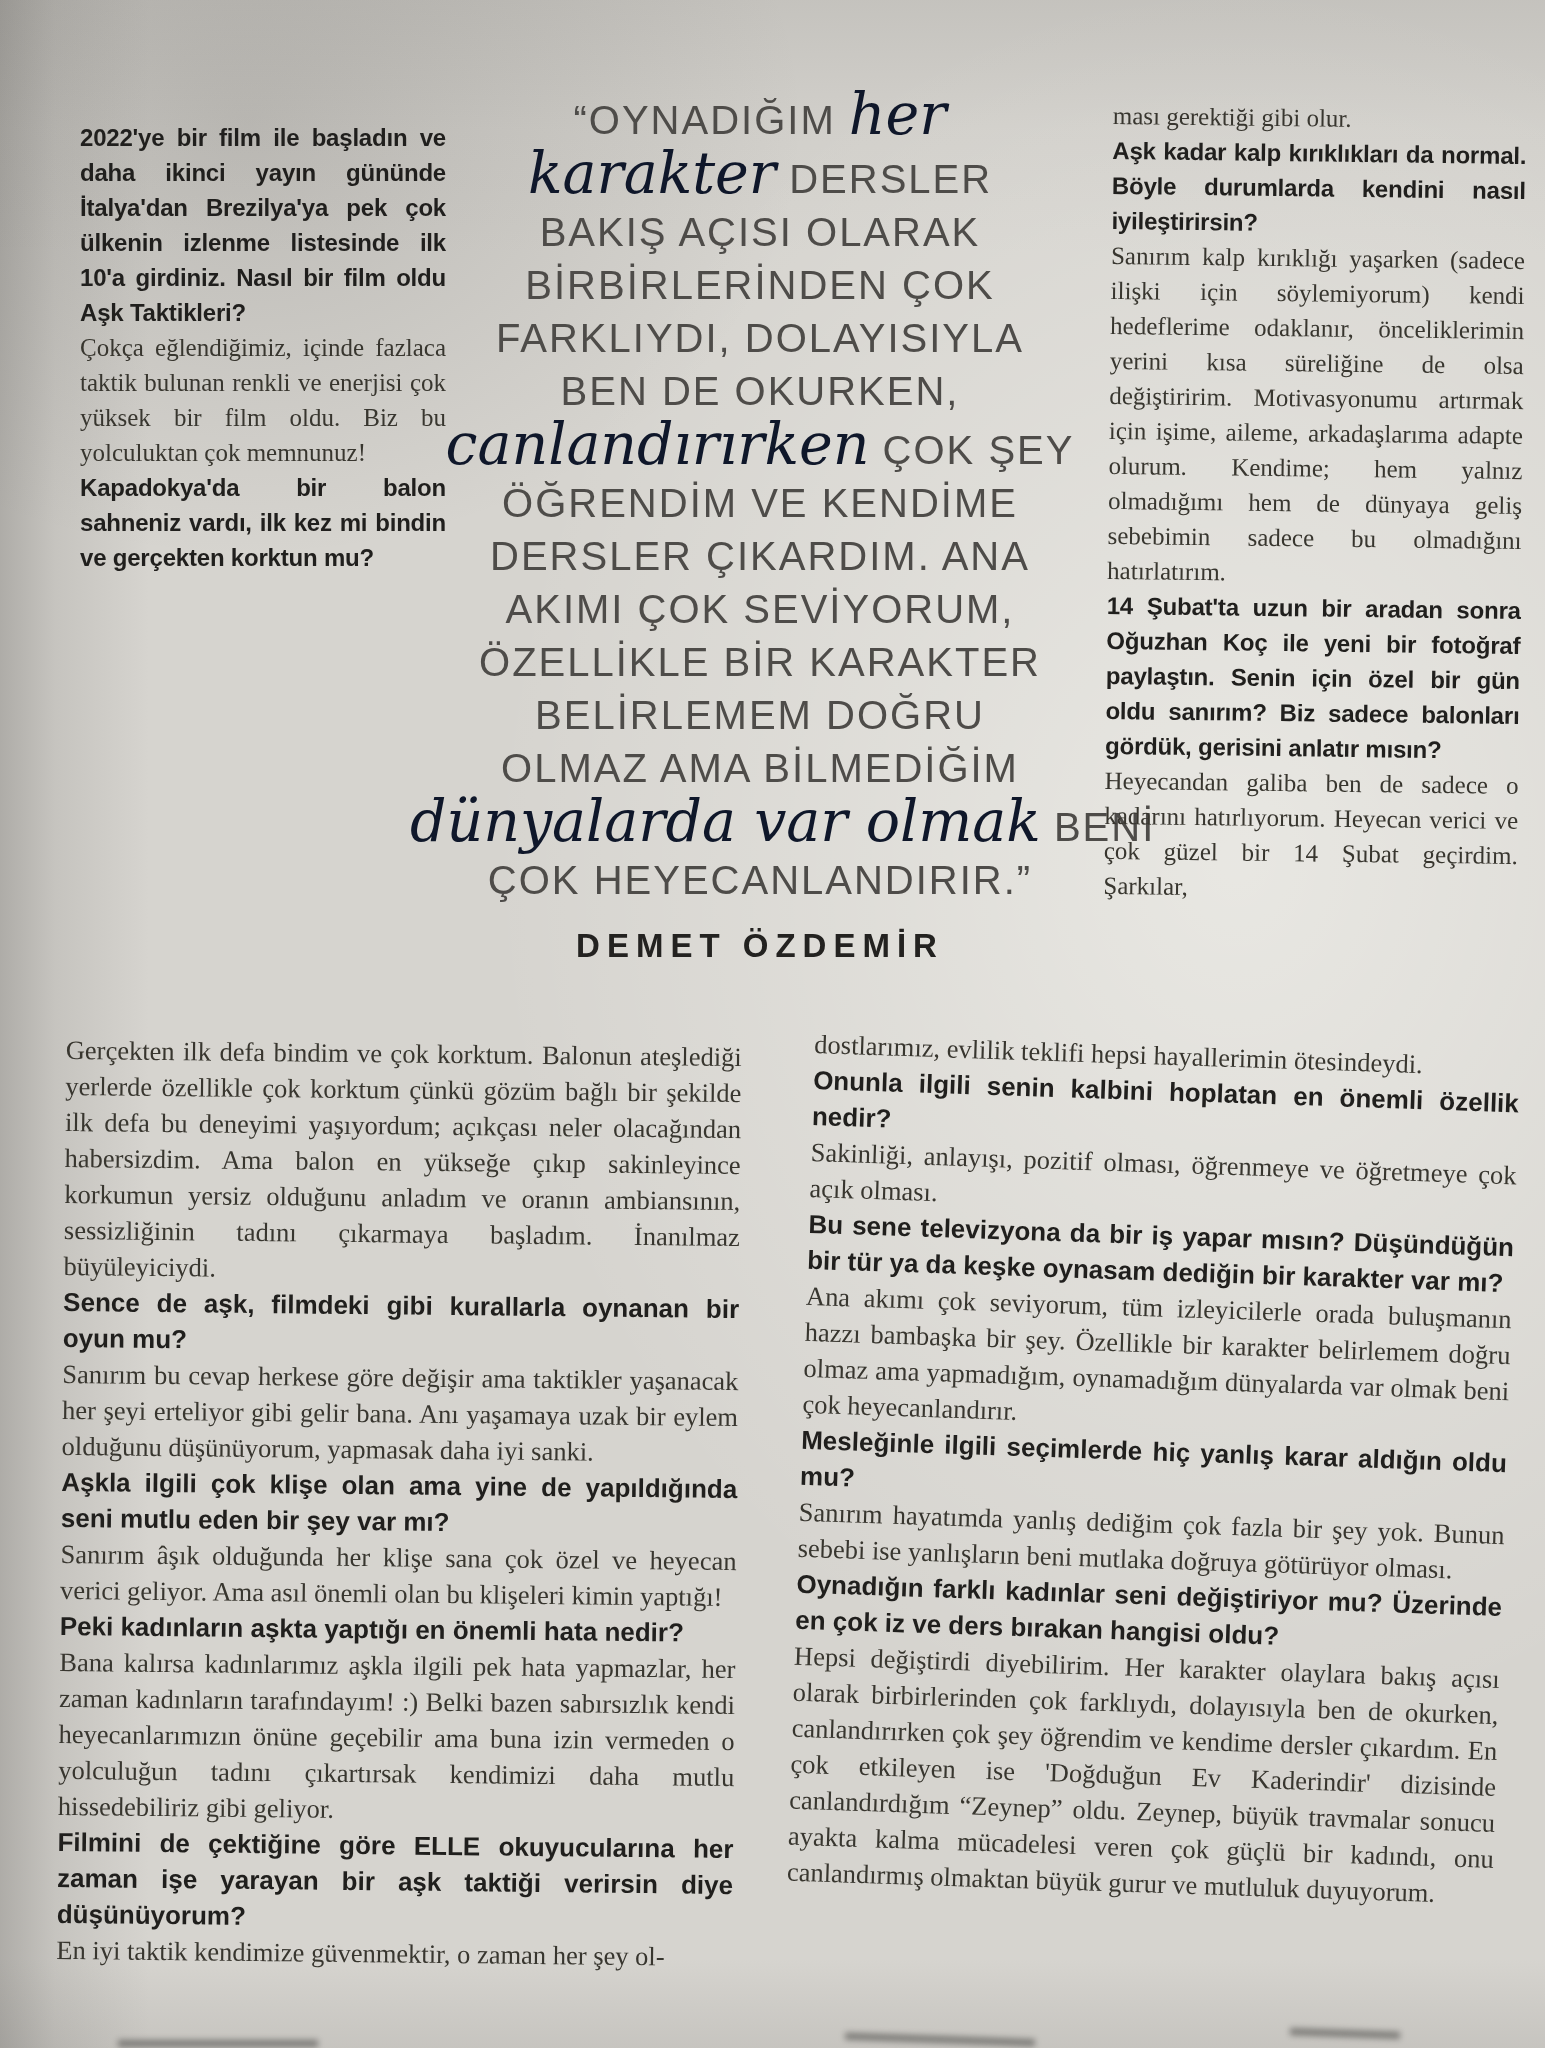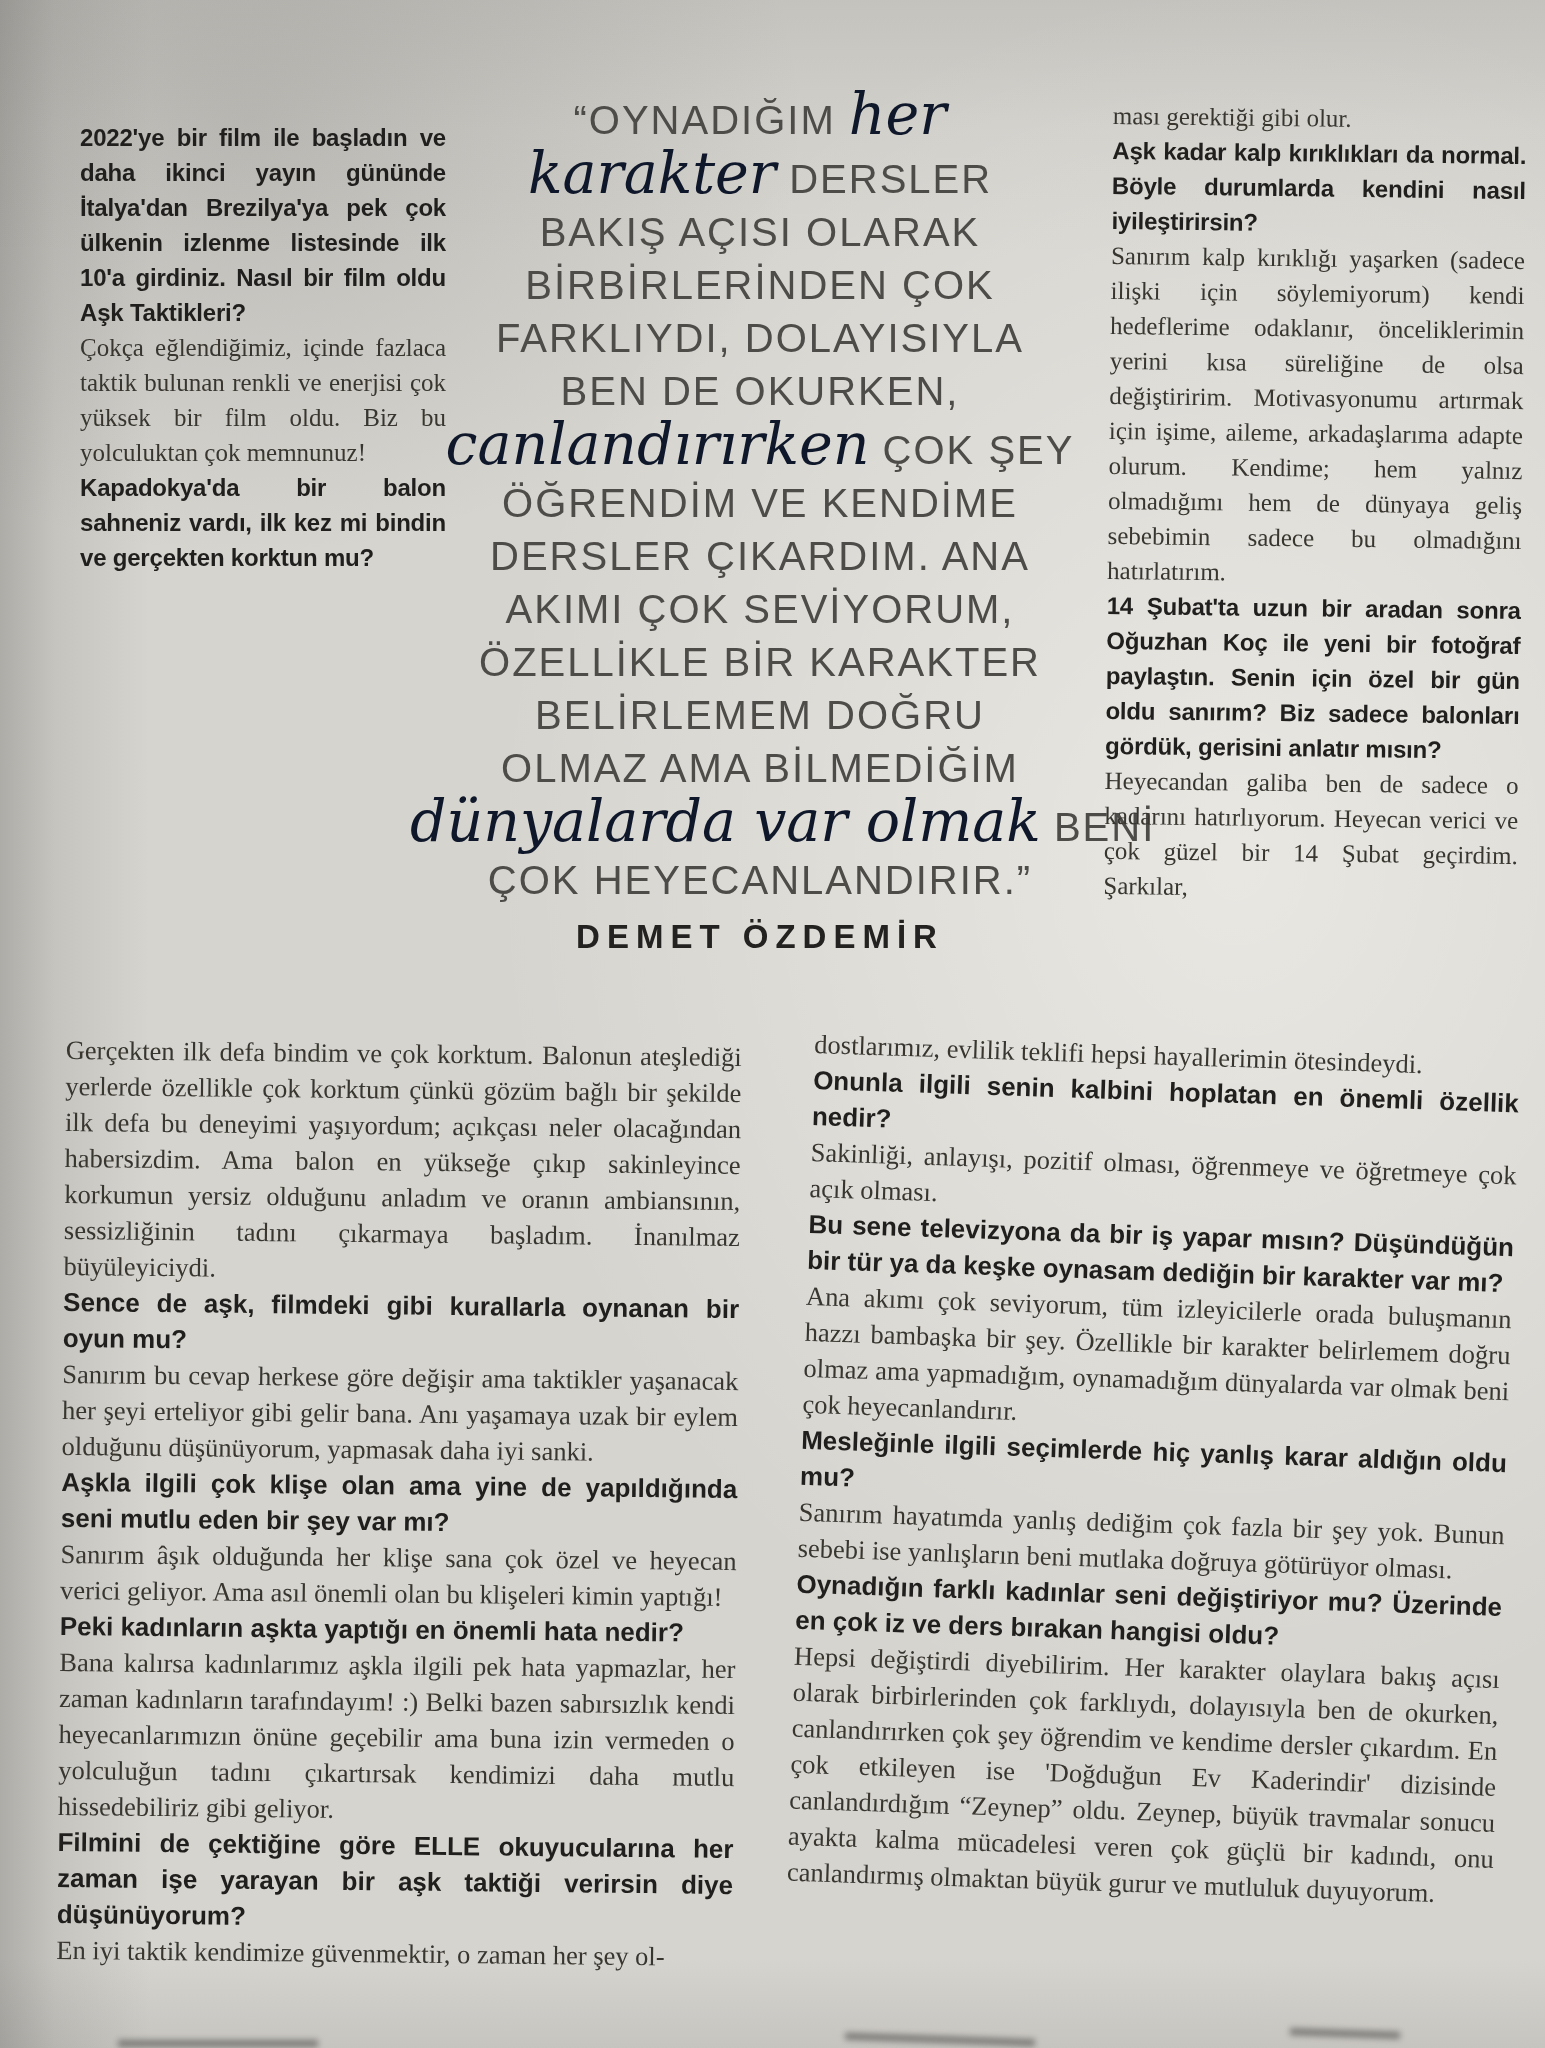--- a/index.html
+++ b/index.html
@@ -27,21 +27,21 @@
   .col-wide .q{ font-size:26px; line-height:36px; }
   .col-wide .a{ font-size:26.5px; line-height:36px; }
   #col-bottom-left{ left:66px; top:1032px; width:676px; transform:rotate(0.6deg); transform-origin:0 0; }
   #col-bottom-right{ left:815px; top:1026px; width:706px; transform:rotate(1.9deg); transform-origin:0 0; }
   
   #pull-quote{ left:410px; top:88px; width:700px; }
   .q-line{ text-align:center; font-size:40px; line-height:52px; white-space:nowrap; }
   .q-caps{ font-family:"Liberation Sans",sans-serif; font-weight:400; letter-spacing:2px; color:#4e4c49;text-align:right; }
   .q-it{ font-family:"DejaVu Serif",serif; font-style:italic; font-size:57px; letter-spacing:0; color:#0f172a; }
   .byline{ text-align:center; font-family:"Liberation Sans",sans-serif; font-weight:700;
-           font-size:33px; letter-spacing:7px; color:#232220; margin-top:11px; }
+           font-size:33px; letter-spacing:7px; color:#232220; margin-top:20px; }
   
   .smudge{ position:absolute; height:7px; background:#5f5e5b; filter:blur(3px); opacity:0.75; }
 </style>
 </head>
 <body>
 
 <div class="col col-narrow" id="col-top-left">
   <p class="q">2022'ye bir film ile başladın ve daha ikinci yayın gününde İtalya'dan Brezilya'ya pek çok ülkenin izlenme listesinde ilk 10'a girdiniz. Nasıl bir film oldu Aşk Taktikleri?</p>
   <p class="a">Çokça eğlendiğimiz, içinde fazlaca taktik bulunan renkli ve enerjisi çok yüksek bir film oldu. Biz bu yolculuktan çok memnunuz!</p>
   <p class="q">Kapadokya'da bir balon sahneniz vardı, ilk kez mi bindin ve gerçekten korktun mu?</p>

